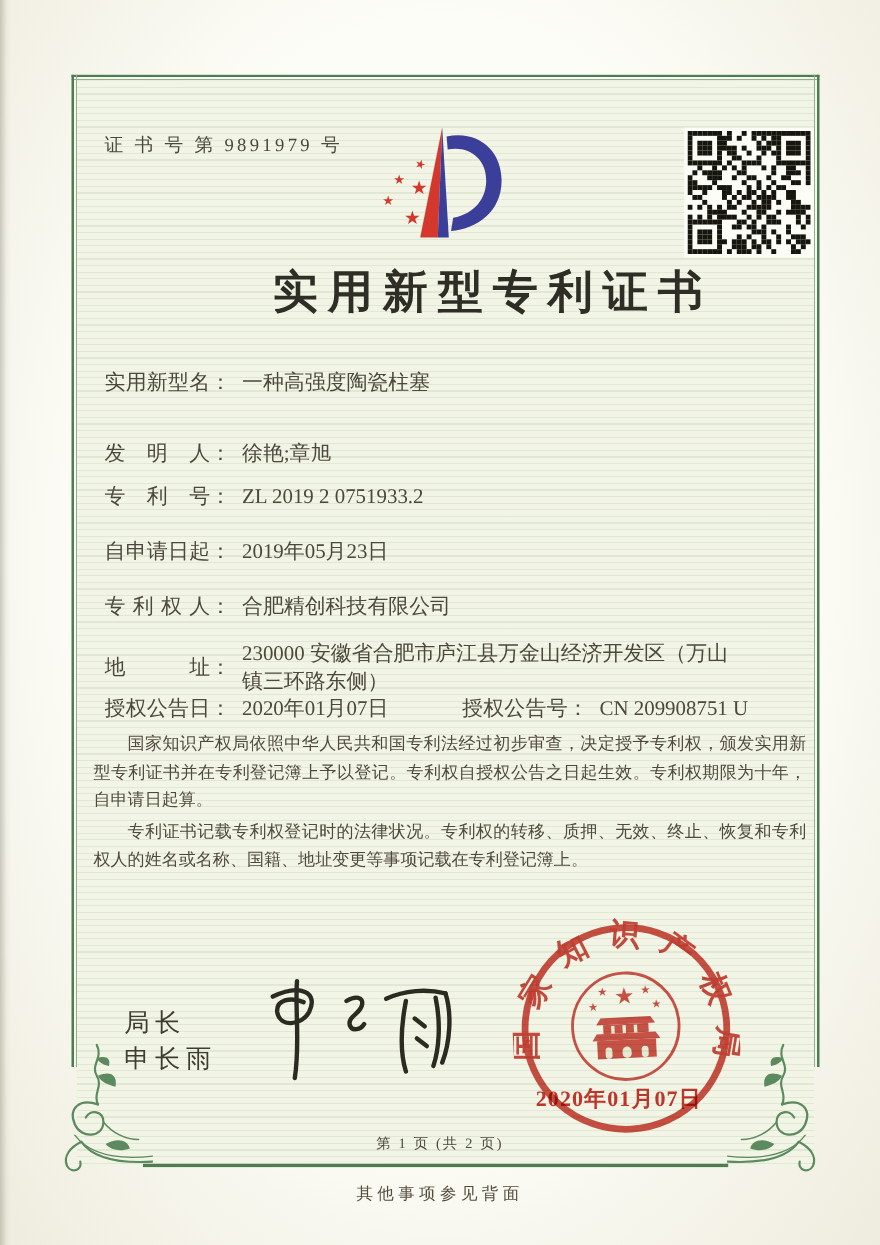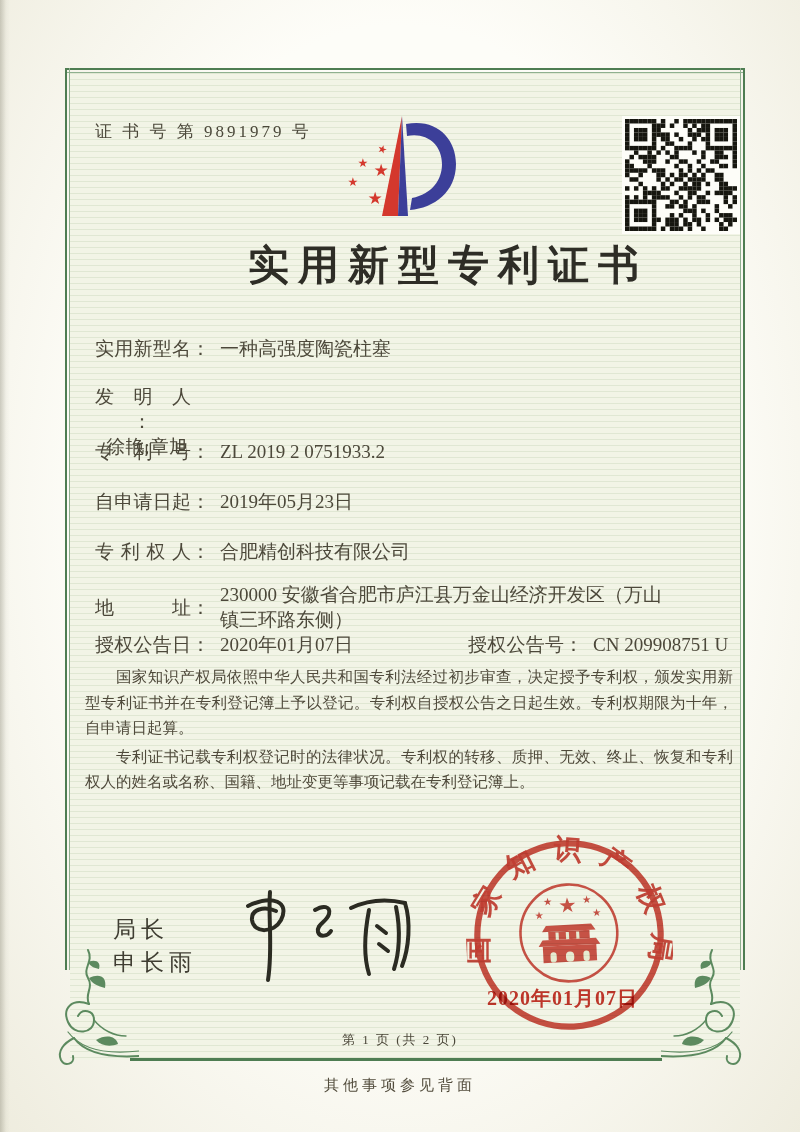--- a/index.html
+++ b/index.html
@@ -436,21 +436,21 @@
       </svg>
     </div>
 
   <div class="doc-title">实用新型专利证书</div>
 
   <div class="row" style="top:336px;left:95px;">
     <span class="flabel">实用新型名称</span>
       <span class="colon">：</span>
     <span class="fvalue">一种高强度陶瓷柱塞</span>
   </div>
-  <div class="row" style="top:384px;left:95px;flex-direction:column;">
+  <div class="row" style="top:400px;left:95px;">
     <span class="flabel">发明人</span>
       <span class="colon">：</span>
     <span class="fvalue">徐艳;章旭</span>
   </div>
   <div class="row" style="top:439px;left:95px;">
     <span class="flabel">专利号</span>
       <span class="colon">：</span>
     <span class="fvalue">ZL 2019 2 0751933.2</span>
   </div>
   <div class="row" style="top:489px;left:95px;">
@@ -466,21 +466,21 @@
   <div class="row" style="top:582px;left:95px;">
     <span class="flabel">地址</span>
       <span class="colon">：</span>
     <span class="fvalue addr">230000 安徽省合肥市庐江县万金山经济开发区（万山镇三环路东侧）</span>
   </div>
   <div class="row" style="top:632px;left:95px;">
     <span class="flabel">授权公告日</span>
       <span class="colon">：</span>
     <span class="fvalue">2020年01月07日</span>
   </div>
-  <div class="row" style="top:632px;left:420px;margin-left:48px;">
+  <div class="row" style="top:632px;left:420px;">
     <span class="flabel">授权公告号</span>
       <span class="colon">：</span>
     <span class="fvalue">CN 209908751 U</span>
   </div>
 
   <div class="paras">
     <p>国家知识产权局依照中华人民共和国专利法经过初步审查，决定授予专利权，颁发实用新型专利证书并在专利登记簿上予以登记。专利权自授权公告之日起生效。专利权期限为十年，自申请日起算。</p>
     <p>专利证书记载专利权登记时的法律状况。专利权的转移、质押、无效、终止、恢复和专利权人的姓名或名称、国籍、地址变更等事项记载在专利登记簿上。</p>
   </div>
 

